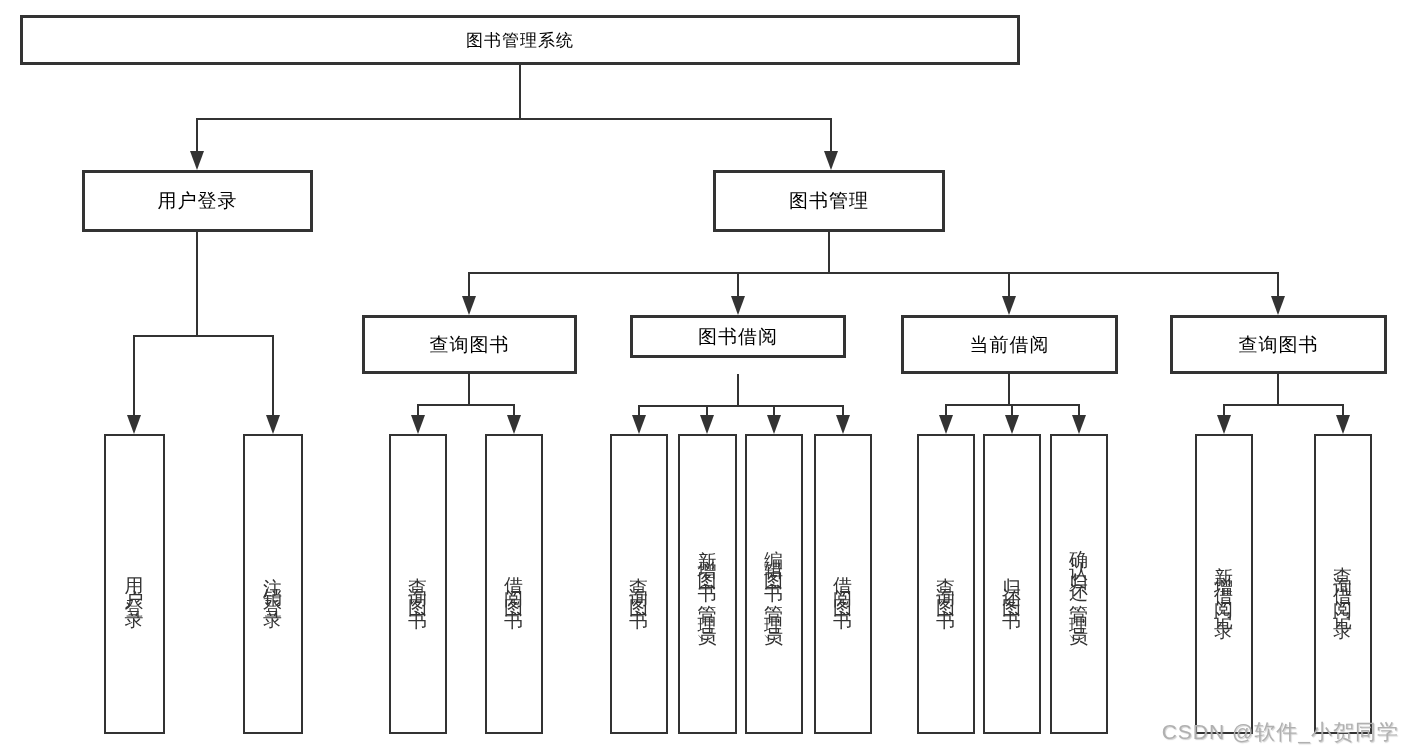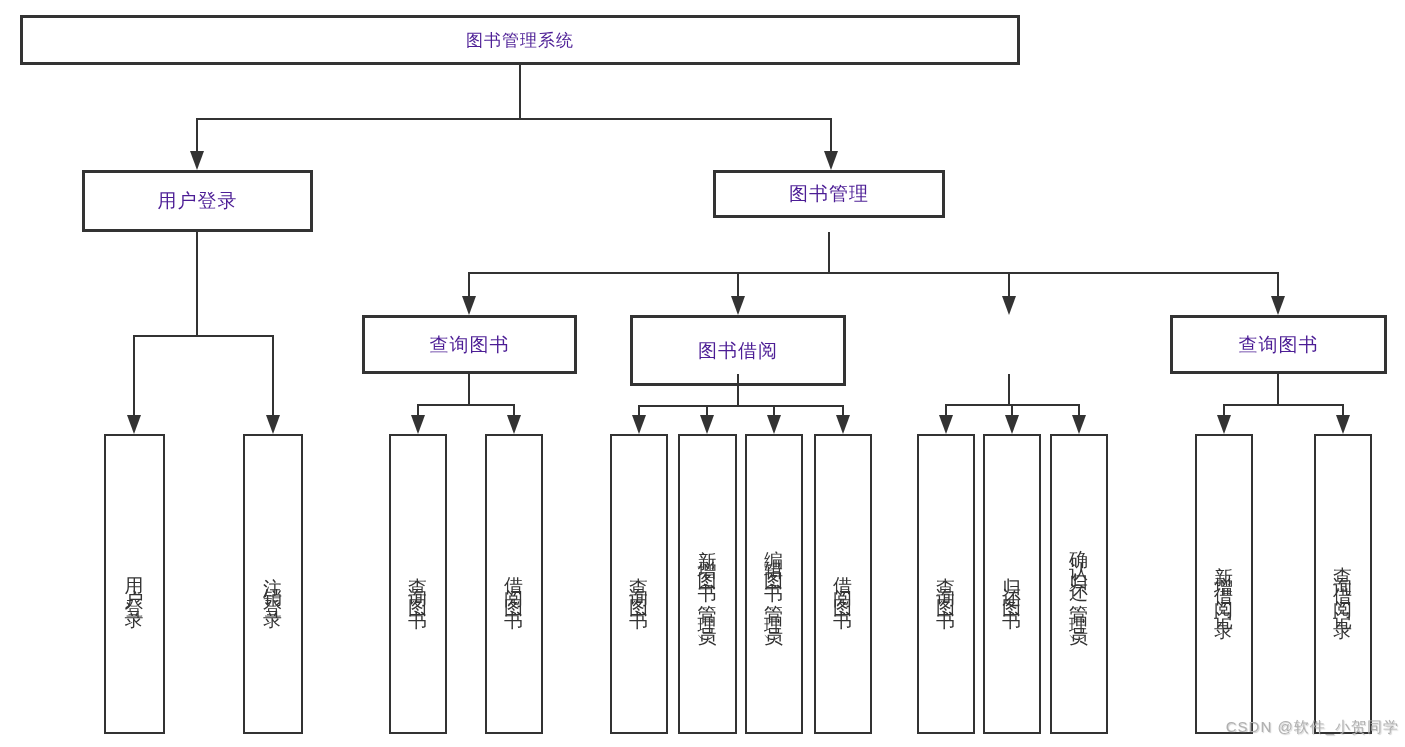--- a/index.html
+++ b/index.html
@@ -3,51 +3,52 @@
 <meta charset="utf-8">
 <style>
   html,body{margin:0;padding:0;background:#ffffff;}
   .canvas{
     position:relative;width:1405px;height:747px;background:#ffffff;overflow:hidden;
     font-family:"Liberation Sans","DejaVu Sans",sans-serif;color:#333333;
   }
   .b{
     position:absolute;box-sizing:border-box;border:3px solid #333333;background:#ffffff;
     display:flex;align-items:center;justify-content:center;
-    font-size:19px;letter-spacing:1px;color:#4c1d95;
+    font-size:19px;letter-spacing:1px;color:#000000;
   }
   .b.root{font-size:17px;}
   .lf{
     position:absolute;box-sizing:border-box;border:2px solid #333333;background:#ffffff;
     top:434px;height:300px;
     display:flex;align-items:center;justify-content:center;
     writing-mode:vertical-lr;text-orientation:mixed;
     font-size:19px;letter-spacing:11px;line-height:1;color:#333333;
   }
   .v{position:absolute;width:2px;background:#333333;}
   .h{position:absolute;height:2px;background:#333333;}
   .a{position:absolute;width:0;height:0;border-left:7px solid transparent;border-right:7px solid transparent;border-top:19px solid #333333;}
   .wm{
     position:absolute;top:718px;right:6px;z-index:5;
-    font-size:15px;color:#b0b0b0;letter-spacing:1px;
+    font-size:21px;color:#b0b0b0;letter-spacing:1px;
     text-shadow:1px 1px 1px rgba(120,120,120,0.35);
   }
 </style>
 </head>
 <body>
 
 <div class="canvas">
 
   <div class="b root" style="left:20px;top:15px;width:1000px;height:50px">图书管理系统</div>
 
   <div class="b" style="left:82px;top:170px;width:231px;height:62px">用户登录</div>
-  <div class="b" style="left:713px;top:170px;width:232px;height:48px">图书管理</div>
+  <div class="b" style="left:713px;top:170px;width:232px;height:62px">图书管理</div>
 
   <div class="b" style="left:362px;top:315px;width:215px;height:59px">查询图书</div>
-  <div class="b" style="left:630px;top:315px;width:216px;height:71px">图书借阅</div>
+  <div class="b" style="left:630px;top:315px;width:216px;height:43px">图书借阅</div>
+  <div class="b" style="left:901px;top:315px;width:217px;height:59px">当前借阅</div>
   <div class="b" style="left:1170px;top:315px;width:217px;height:59px">查询图书</div>
 
   <div class="lf" style="left:104px;width:61px">用户登录</div>
   <div class="lf" style="left:243px;width:60px">注销登录</div>
   <div class="lf" style="left:389px;width:58px">查询图书</div>
   <div class="lf" style="left:485px;width:58px">借阅图书</div>
   <div class="lf" style="left:610px;width:58px">查询图书</div>
   <div class="lf" style="left:678px;width:59px">新增图书（管理员）</div>
   <div class="lf" style="left:745px;width:58px">编辑图书（管理员）</div>
   <div class="lf" style="left:814px;width:58px">借阅图书</div>

